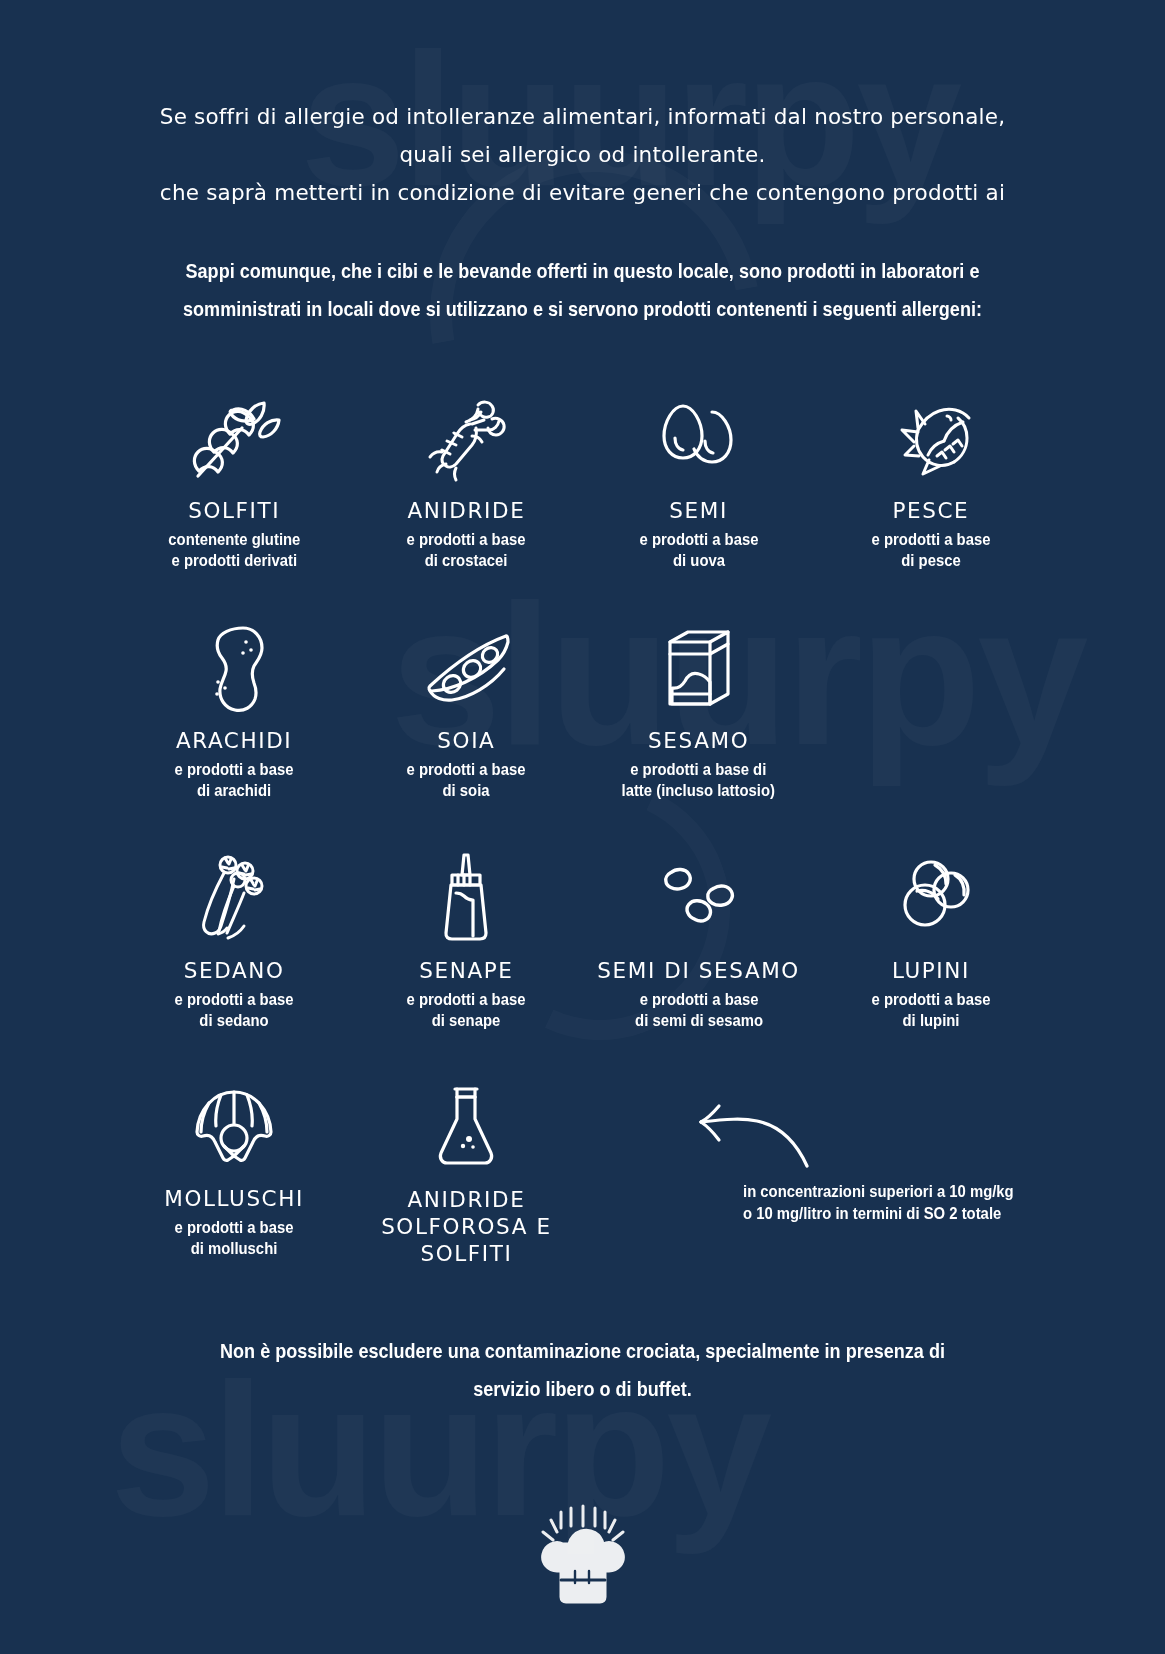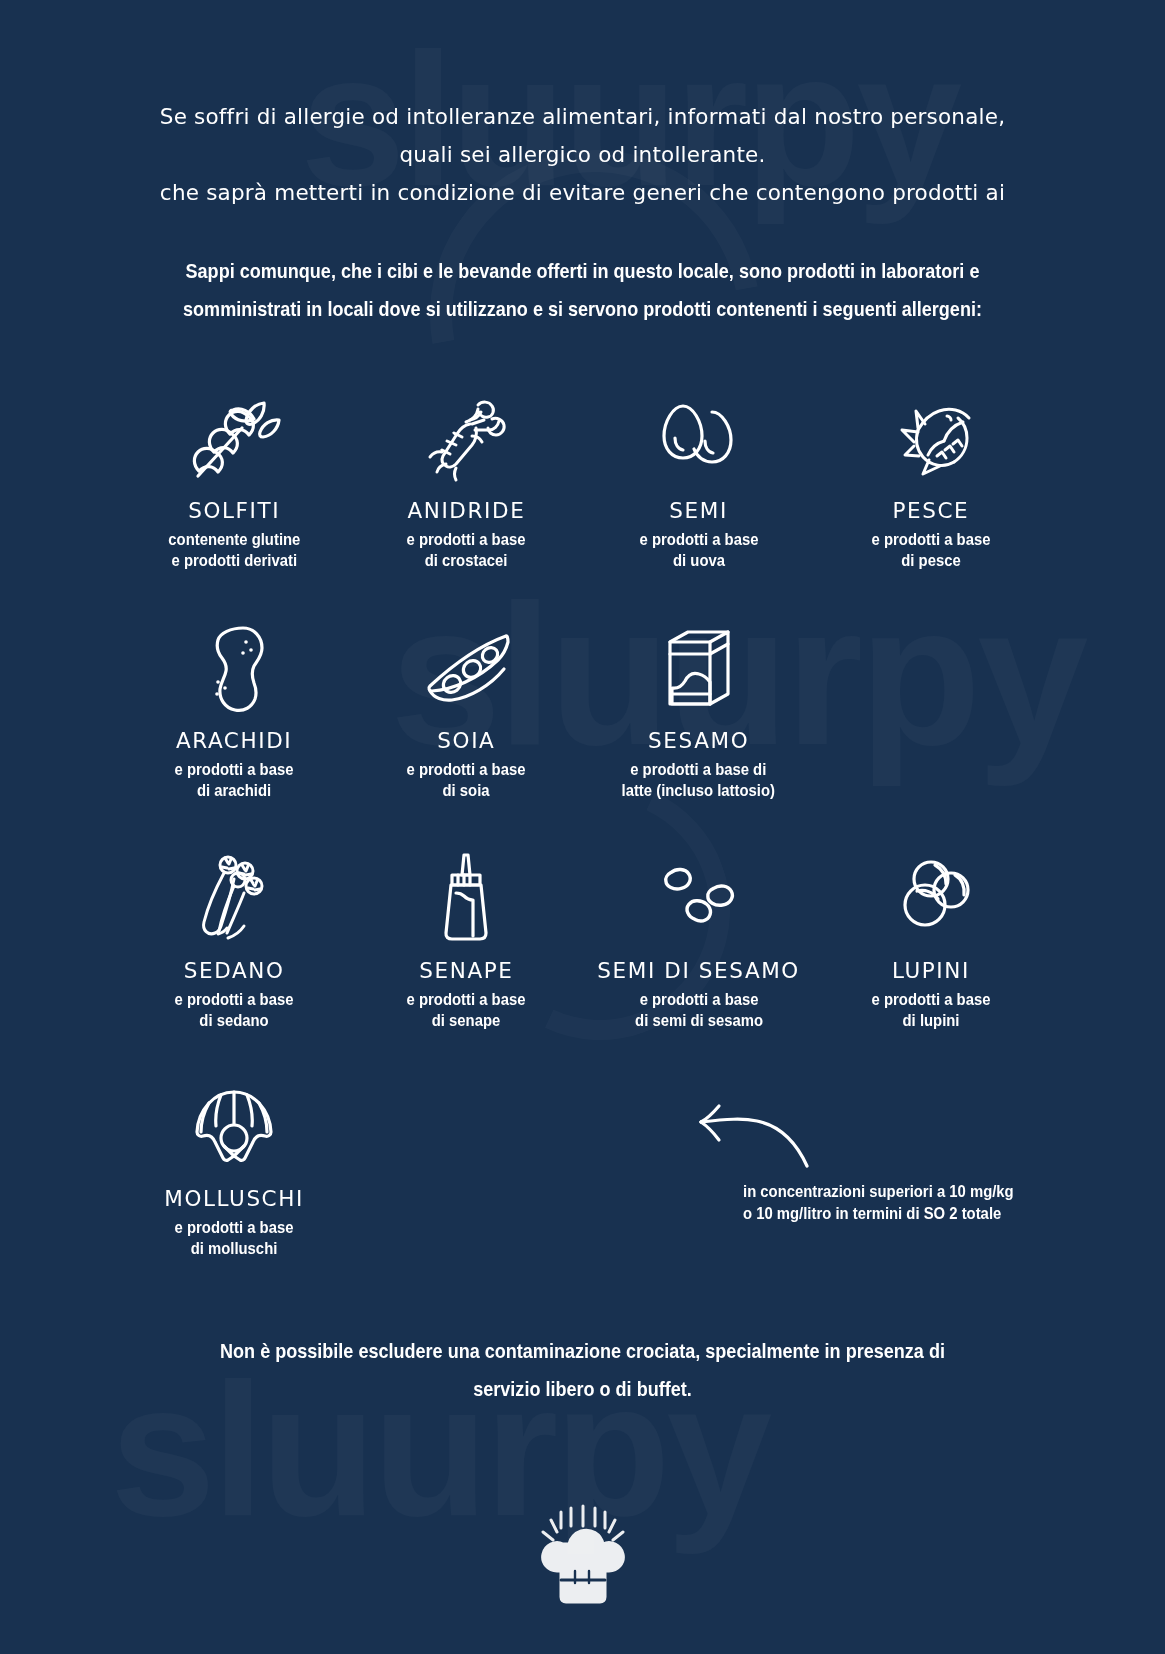--- a/index.html
+++ b/index.html
@@ -436,20 +436,34 @@
             <path d="M35 60l10 10 10-10"></path>
           </svg>
         </div>
         <div class="a-title">MOLLUSCHI</div>
         <div class="a-desc">
           <span class="ln">e prodotti a base</span>
           <span class="ln">di molluschi</span>
         </div>
       </div>
 
+      <div class="cell">
+        <div class="icon-box">
+          <svg width="66" height="86" viewBox="0 0 66 86" fill="none" stroke="#fff" stroke-width="3.2" stroke-linecap="round" stroke-linejoin="round">
+            <path d="M22 6h22"></path>
+            <path d="M24 6v8M42 6v8"></path>
+            <path d="M24 14v22L8 70c-2 5 1 10 6 10h38c5 0 8-5 6-10L42 36V14z"></path>
+            <path d="M24 14h18"></path>
+            <circle cx="36" cy="56" r="3" fill="#fff" stroke="none"></circle>
+            <circle cx="30" cy="63" r="2.2" fill="#fff" stroke="none"></circle>
+            <circle cx="40" cy="64" r="1.8" fill="#fff" stroke="none"></circle>
+          </svg>
+        </div>
+        <div class="a-title wrap" style="max-width:280px">ANIDRIDE SOLFOROSA E SOLFITI</div>
+      </div>
 
       <div class="note-wrap">
         <div class="note-arrow">
           <svg width="120" height="70" viewBox="0 0 120 70" fill="none" stroke="#fff" stroke-width="3.2" stroke-linecap="round" stroke-linejoin="round">
             <path d="M114 66C104 44 88 26 64 21C50 18 34 19 8 22"></path>
             <path d="M26 6C20 13 14 19 8 22"></path>
             <path d="M26 40C20 32 14 26 8 22"></path>
           </svg>
         </div>
         <div class="note-text">

